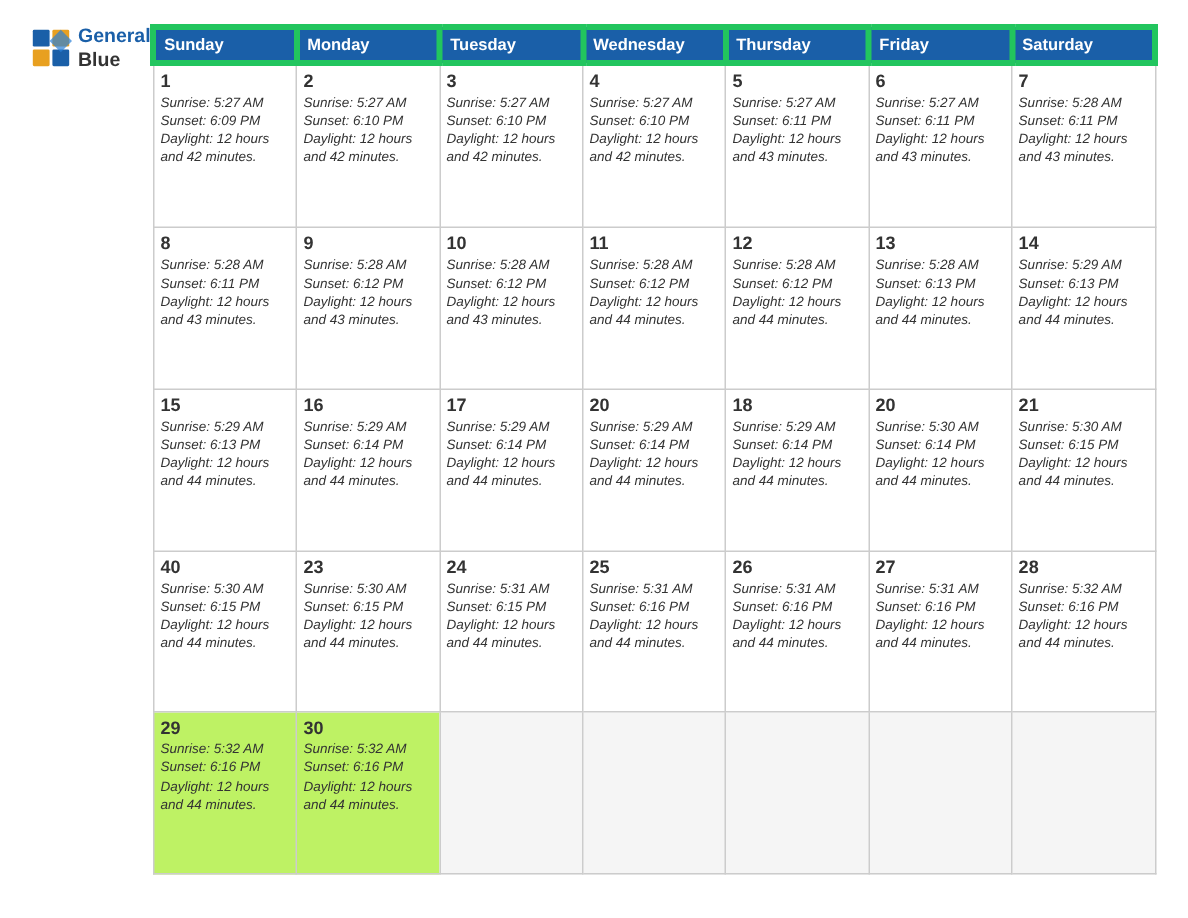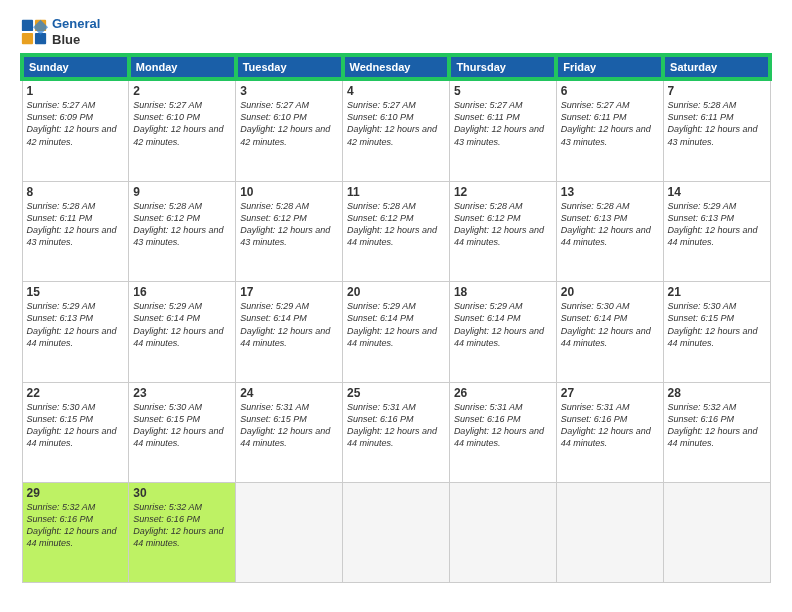--- a/index.html
+++ b/index.html
@@ -8,21 +8,20 @@
       background: #fff;
       width: 792px;
       height: 612px;
       overflow: hidden;
     }
     .page {
       width: 792px;
       height: 595px;
       padding: 16px 20px 12px 20px;
       display: flex;
-      flex-direction: column;
       justify-content: space-between;
     }
     .header {
       display: flex;
       justify-content: space-between;
       align-items: flex-start;
       margin-bottom: 6px;
     }
     .logo {
       display: flex;
@@ -258,21 +257,21 @@
         </td>
           <td>
           <span class="day-number">21</span>
           <div class="day-info">
             Sunrise: 5:30 AM<br>Sunset: 6:15 PM<br>Daylight: 12 hours and 44 minutes.
           </div>
         </td>
         </tr>
         <tr>
           <td>
-          <span class="day-number">22</span>
+          <span class="day-number">40</span>
           <div class="day-info">
             Sunrise: 5:30 AM<br>Sunset: 6:15 PM<br>Daylight: 12 hours and 44 minutes.
           </div>
         </td>
           <td>
           <span class="day-number">23</span>
           <div class="day-info">
             Sunrise: 5:30 AM<br>Sunset: 6:15 PM<br>Daylight: 12 hours and 44 minutes.
           </div>
         </td>

